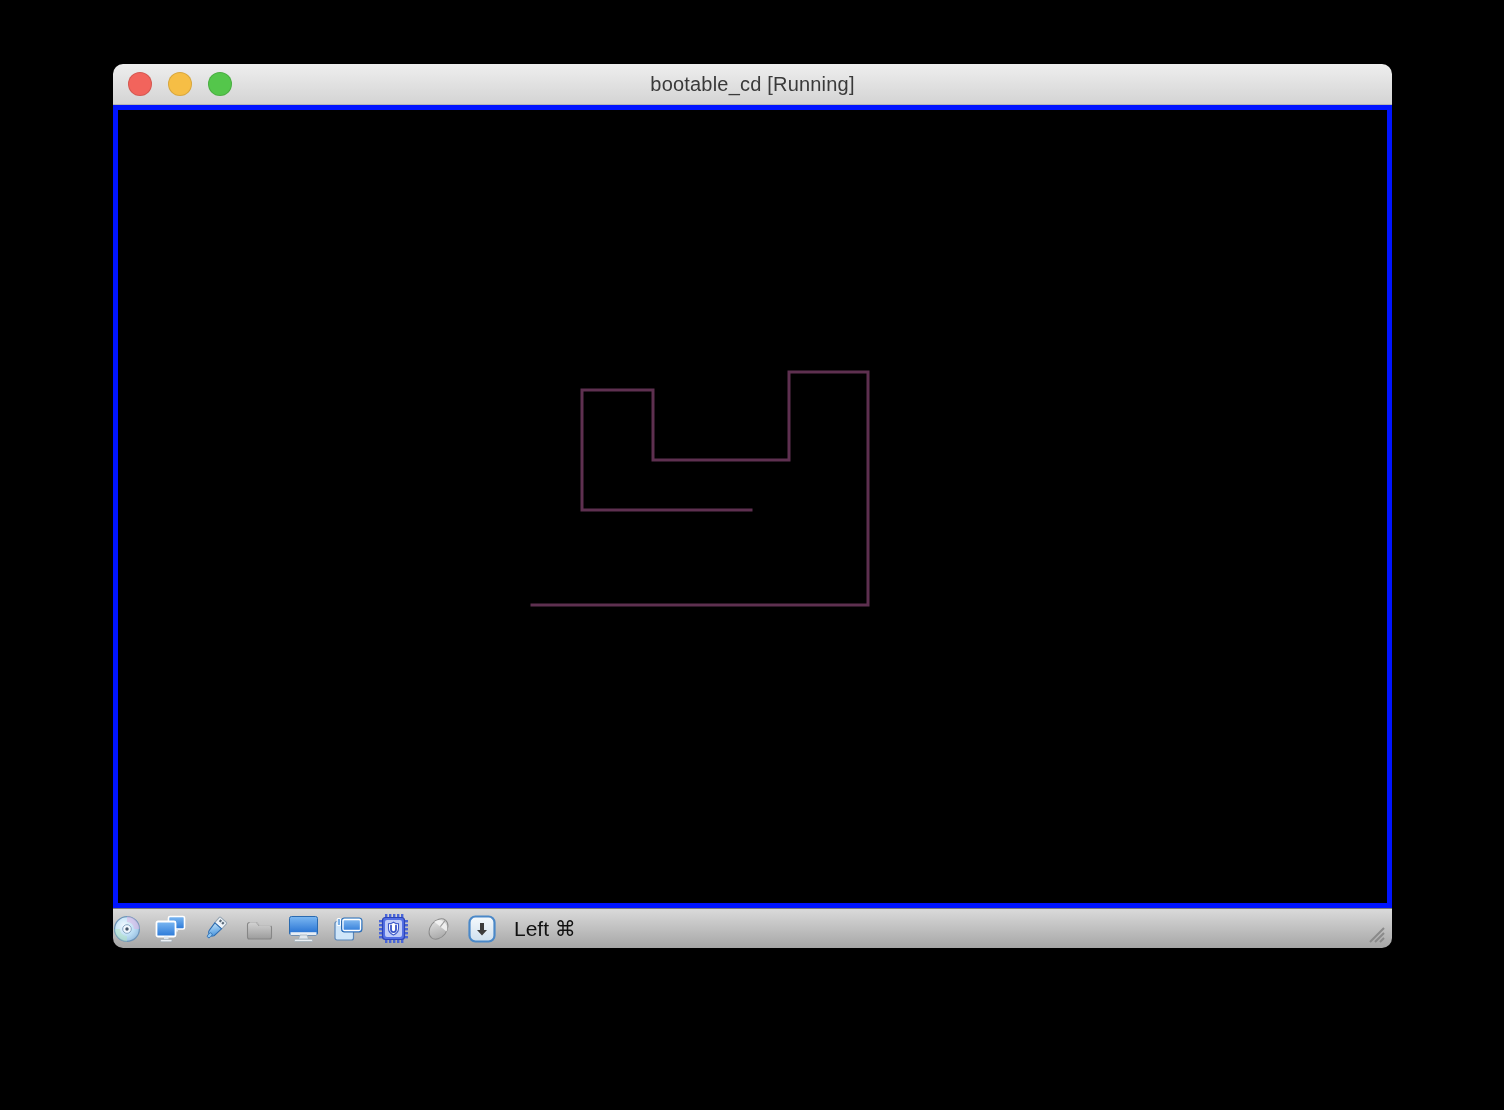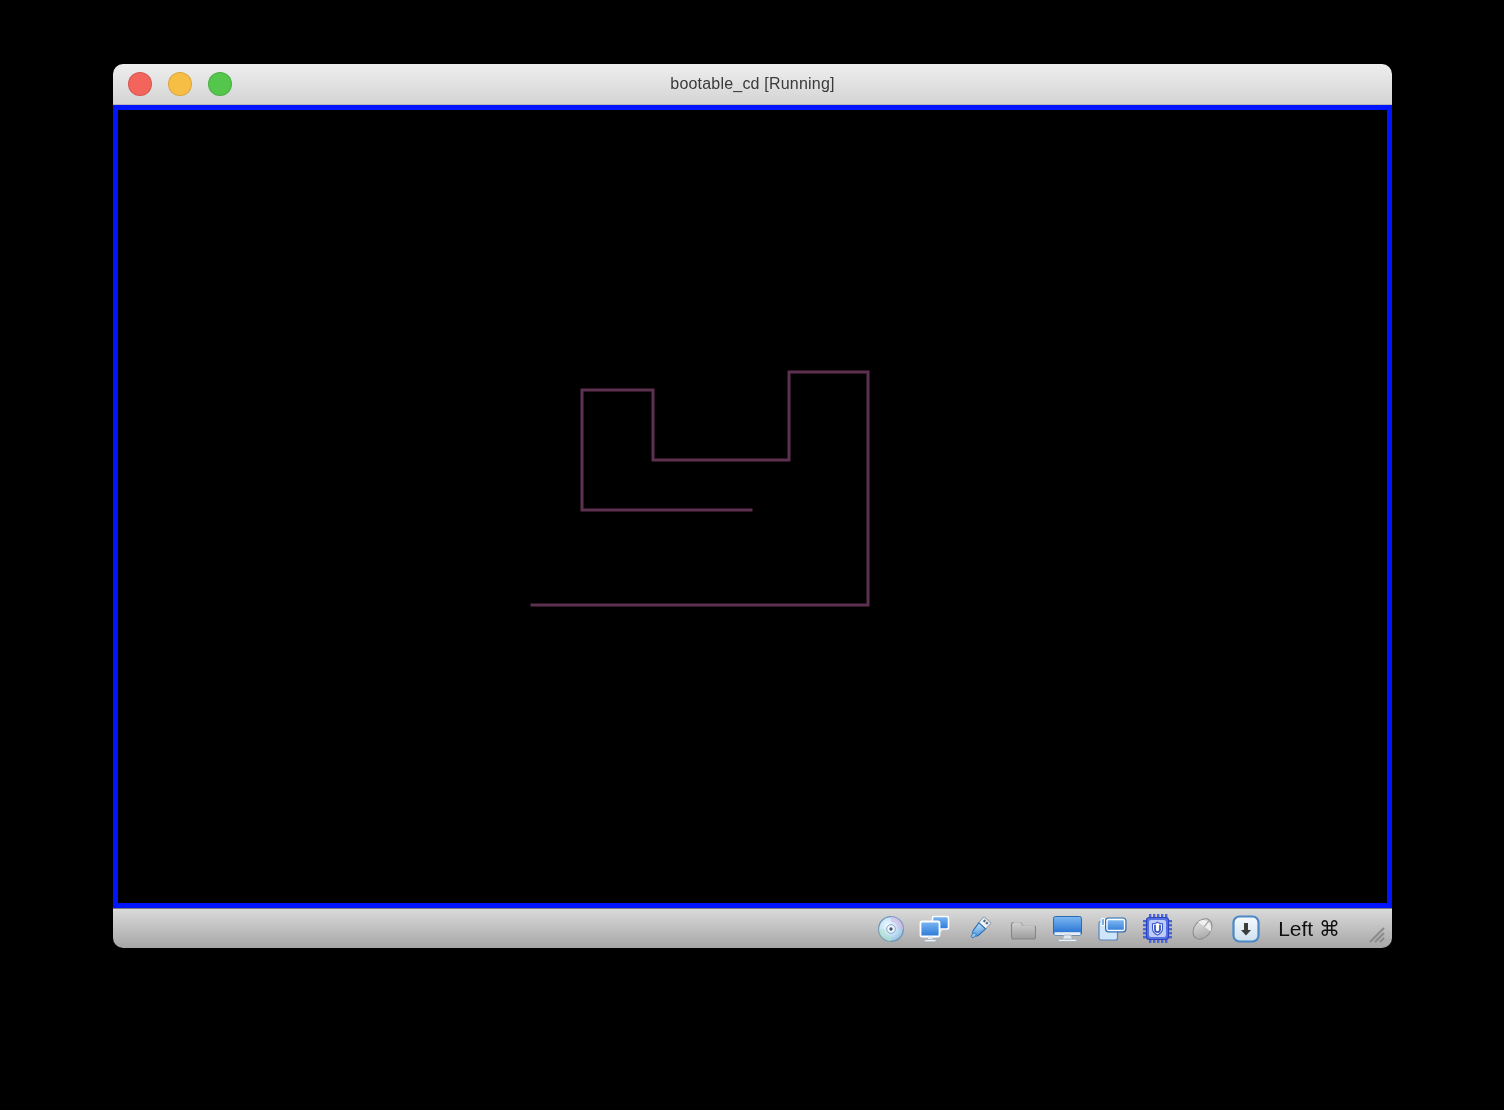--- a/index.html
+++ b/index.html
@@ -28,36 +28,36 @@
   }
   .traffic-lights{
     position:absolute;left:15px;top:0;height:100%;
     display:flex;align-items:center;gap:16px;
   }
   .tl{
     width:24px;height:24px;border-radius:50%;
     box-shadow:inset 0 0 0 1px rgba(0,0,0,0.12);
   }
   .window-title{
-    font-size:16px;color:#3a3a3a;letter-spacing:0.2px;
+    font-size:20px;color:#3a3a3a;letter-spacing:0.2px;
   }
   .vm-screen{
     height:803px;
     box-sizing:border-box;
     border:5px solid #0014ff;
     background:#000;
     position:relative;
   }
   .vm-screen svg.drawing{position:absolute;left:0;top:0;}
   .statusbar{
     height:40px;
     background:linear-gradient(#dadada,#a6a6a6);
     border-top:1px solid #7e7e7e;
     box-sizing:border-box;
-    display:flex;align-items:center;justify-content:flex-end;
+    display:flex;align-items:center;justify-content:flex-start;
     gap:14px;
     padding-right:52px;
     position:relative;
   }
   .sicon{display:block;cursor:default;}
   .hostkey-label{
     font-size:21px;color:#111;
     margin-left:4px;
     white-space:nowrap;
   }

